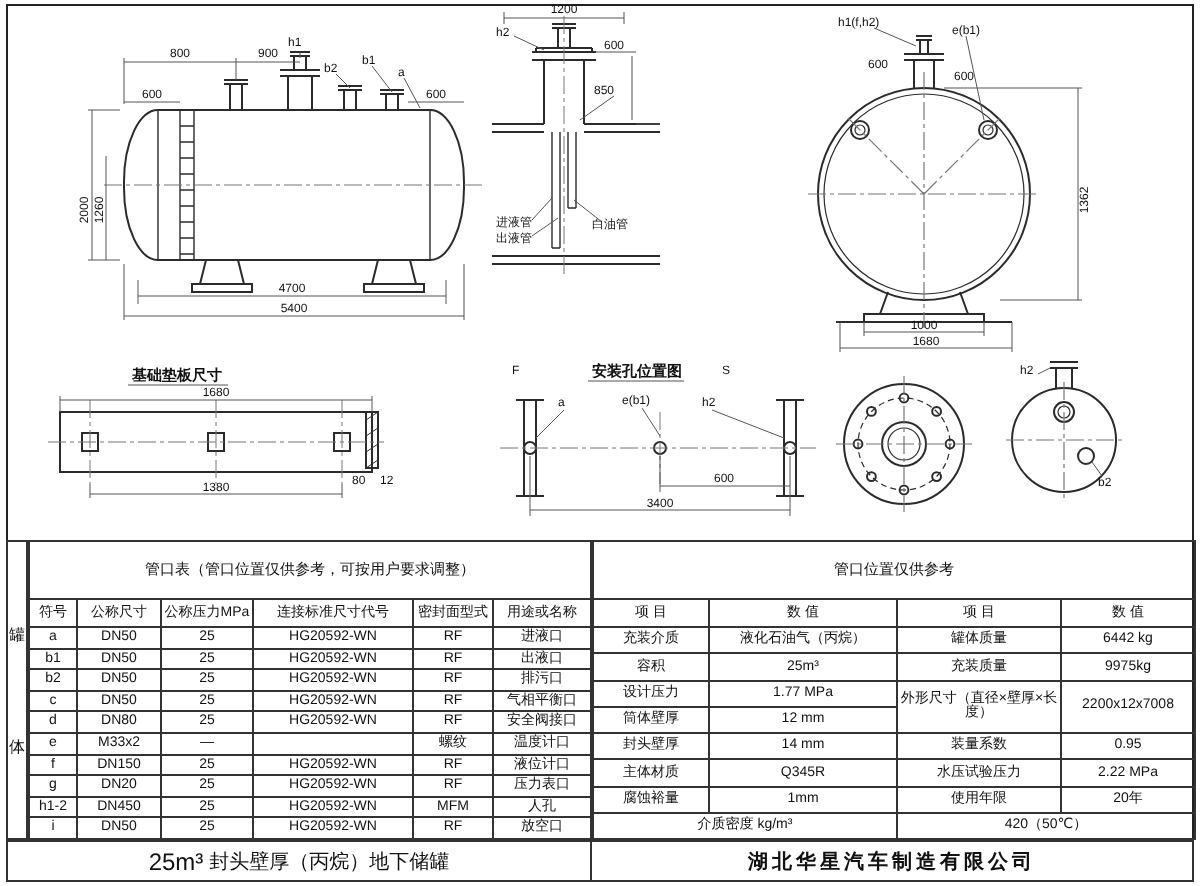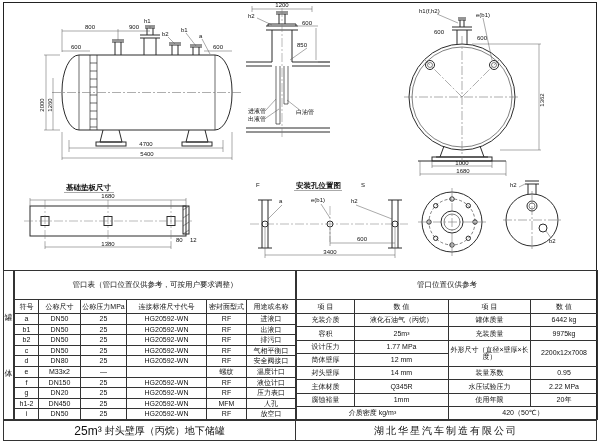--- a/index.html
+++ b/index.html
@@ -15,21 +15,21 @@
   .right-block{width:301px}
   .side-strip{width:12px;border:1px solid #333;display:flex;flex-direction:column;align-items:center;justify-content:space-around;font-size:8px;padding:18px 0}
   table{border-collapse:collapse;table-layout:fixed;width:100%;height:100%}
   td{border:1px solid #333;font-size:7px;text-align:center;overflow:hidden;white-space:nowrap;padding:0 1px;line-height:1.1}
   tr.t-title td{font-size:7.5px;height:29px}
   tr.t-head td{height:14px;white-space:normal;line-height:1}
   td.wrap{white-space:normal}
   .titleblock{position:absolute;left:3px;top:420px;width:594px;height:21px;display:flex}
   .tb-left{width:293px;border:1px solid #333;display:flex;align-items:center;justify-content:center;gap:3px;font-size:10px}
   .tb-left .big{font-size:12px}
-  .tb-right{width:301px;border:1px solid #333;border-left:0;display:flex;align-items:center;justify-content:center;font-size:10px;letter-spacing:2px;font-weight:400}
+  .tb-right{width:301px;border:1px solid #333;border-left:0;display:flex;align-items:center;justify-content:center;font-size:10px;letter-spacing:2px;font-weight:700}
 </style>
 </head>
 <body>
 
 <div class="frame"></div>
 
 <svg class="drawing" viewBox="0 0 600 270" width="600" height="270" xmlns="http://www.w3.org/2000/svg">
 
   <g stroke="#2b2b2b" fill="none" stroke-width="1">
     <rect x="62" y="55" width="170" height="75" rx="17" ry="36"></rect>

